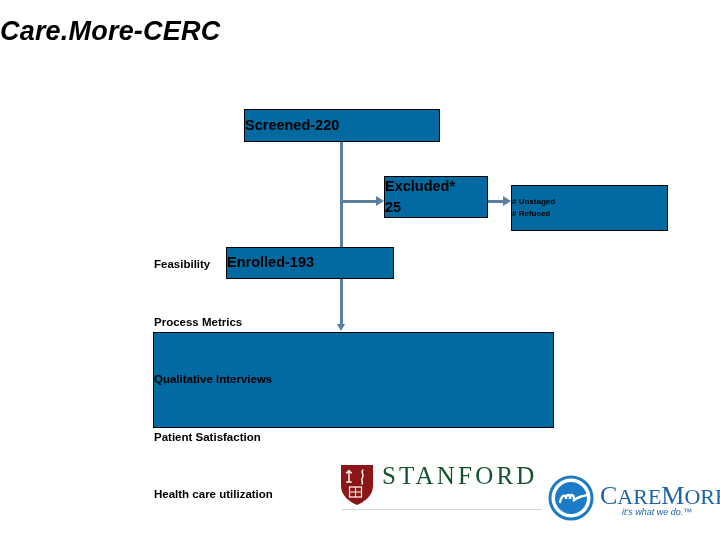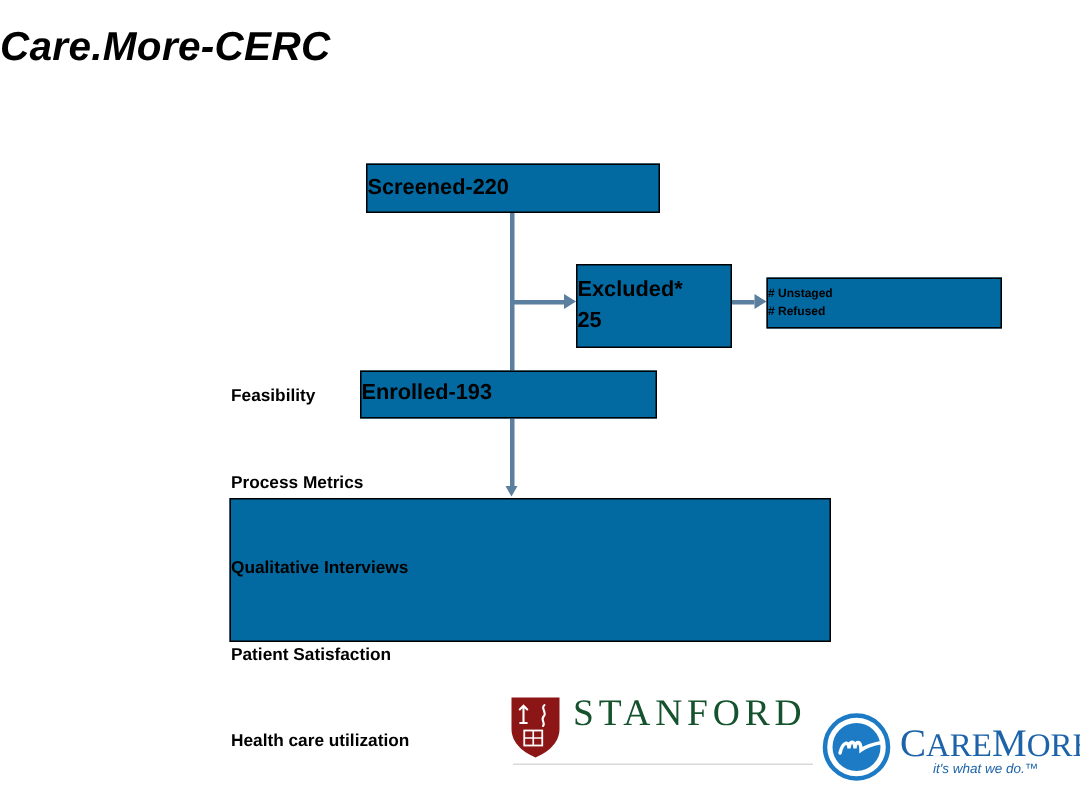--- a/index.html
+++ b/index.html
@@ -51,38 +51,38 @@
     top: 109px;
     width: 196px;
     height: 33px;
     font-size: 14.5px;
   }
 
   #box-excluded {
     left: 384px;
     top: 176px;
     width: 104px;
-    height: 56px;
+    height: 42px;
     font-size: 14.5px;
   }
   #box-excluded .line-1 { margin-bottom: 3px; }
 
   #box-reasons {
     left: 511px;
     top: 185px;
     width: 157px;
-    height: 34px;
+    height: 46px;
     font-size: 8px;
     line-height: 1.45;
   }
 
   #box-enrolled {
-    left: 240px;
+    left: 226px;
     top: 247px;
-    width: 198px;
+    width: 168px;
     height: 32px;
     font-size: 14.5px;
   }
 
   #box-outcomes {
     left: 153px;
     top: 332px;
     width: 401px;
     height: 96px;
     font-size: 11.5px;

